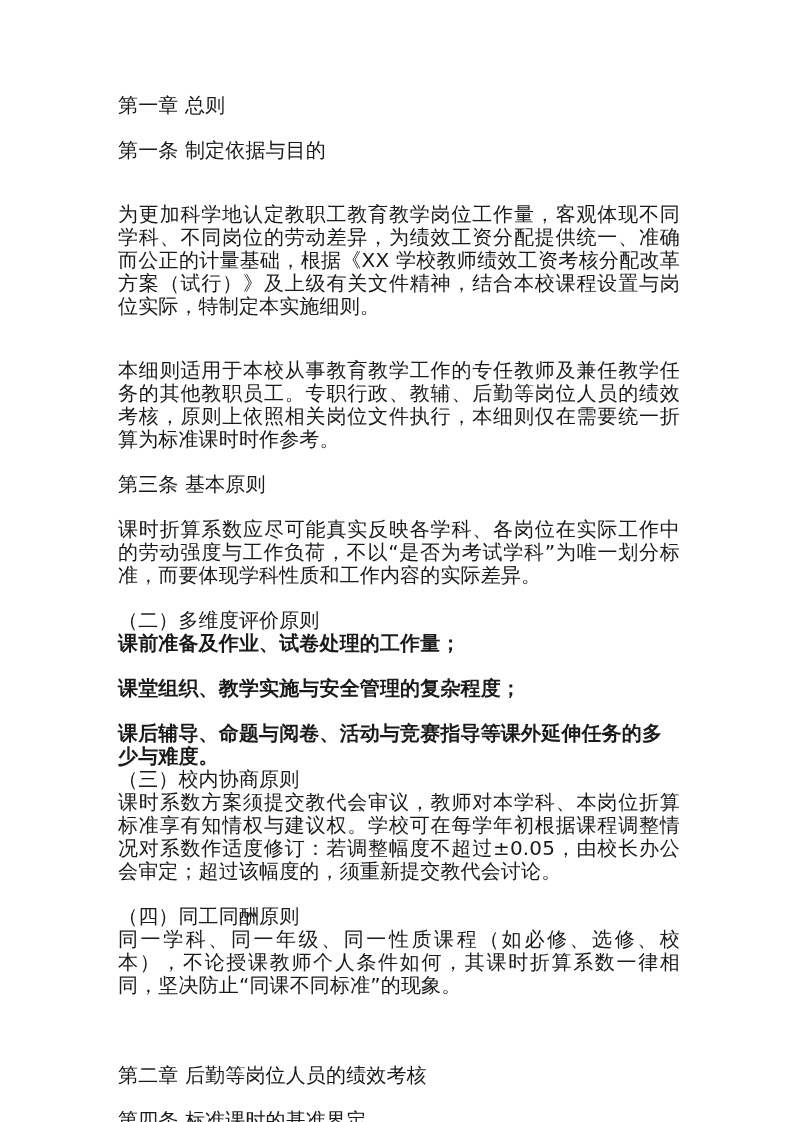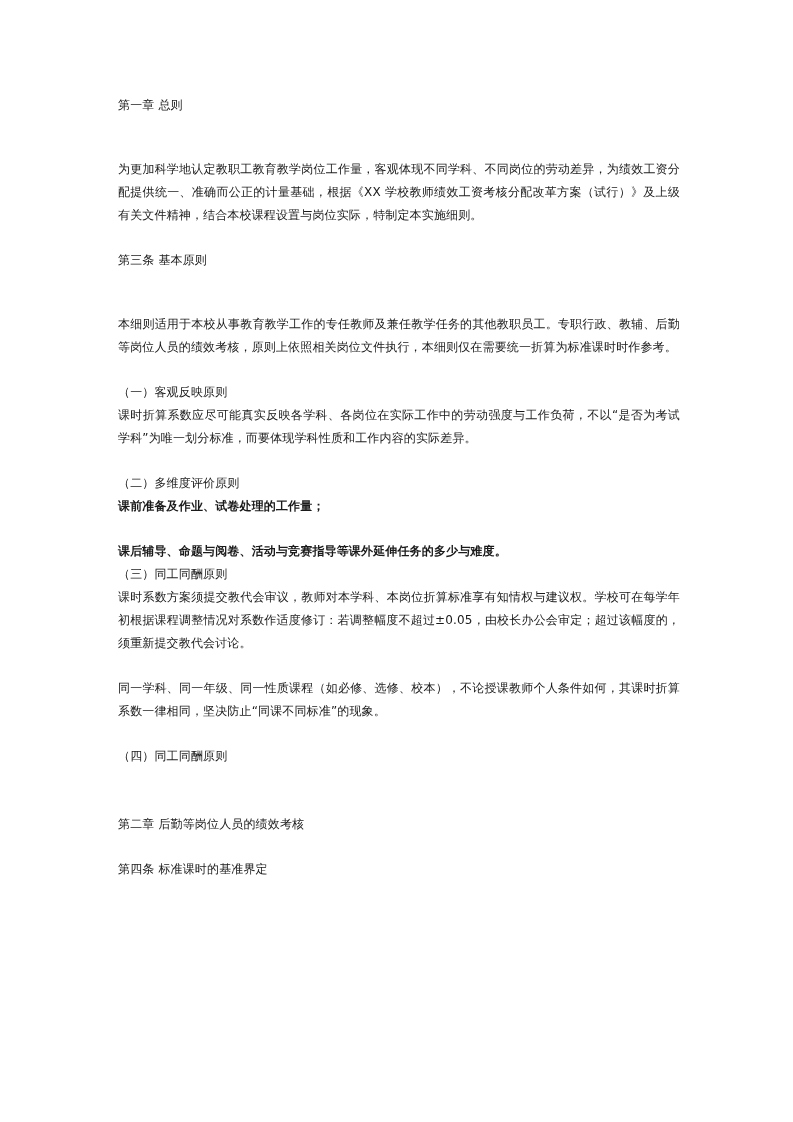--- a/index.html
+++ b/index.html
@@ -15,57 +15,58 @@
       font-family: "DejaVu Sans", "Liberation Sans", sans-serif;
       color: #1a1a1a;
     }
     .page {
       position: absolute;
       left: 118px;
       top: 94px;
       width: 562px;
     }
     .line-block {
-      font-size: 12px;
+      font-size: 20px;
       line-height: 23px;
       letter-spacing: 0.15px;
       margin: 0;
     }
     .heading { margin-bottom: 22px; }
     .para { margin-bottom: 22px; text-align: justify; margin-top: 41px; }
     .sub-title { margin: 0; }
     .sub-body { margin: 0 0 22px 0; text-align: justify; }
     .list-item { margin: 0 0 22px 0; font-weight: bold; }
     .list-item.tight { margin-bottom: 0; margin-top: 20px; }
     .chapter-gap { height: 45px; }
   </style>
 </head>
 <body>
 
 <div class="page">
 
   <p class="line-block heading">第一章  总则</p>
 
+  <p class="line-block heading">第一条  制定依据与目的</p>
   <p class="line-block para">为更加科学地认定教职工教育教学岗位工作量，客观体现不同学科、不同岗位的劳动差异，为绩效工资分配提供统一、准确而公正的计量基础，根据《XX 学校教师绩效工资考核分配改革方案（试行）》及上级有关文件精神，结合本校课程设置与岗位实际，特制定本实施细则。</p>
+
+  <p class="line-block para">本细则适用于本校从事教育教学工作的专任教师及兼任教学任务的其他教职员工。专职行政、教辅、后勤等岗位人员的绩效考核，原则上依照相关岗位文件执行，本细则仅在需要统一折算为标准课时时作参考。</p>
 
   <p class="line-block heading">第三条  基本原则</p>
 
-  <p class="line-block para">本细则适用于本校从事教育教学工作的专任教师及兼任教学任务的其他教职员工。专职行政、教辅、后勤等岗位人员的绩效考核，原则上依照相关岗位文件执行，本细则仅在需要统一折算为标准课时时作参考。</p>
-
-  <p class="line-block sub-title">（一）客观反映原则</p>
   <p class="line-block sub-body">课时折算系数应尽可能真实反映各学科、各岗位在实际工作中的劳动强度与工作负荷，不以“是否为考试学科”为唯一划分标准，而要体现学科性质和工作内容的实际差异。</p>
 
   <p class="line-block sub-title">（二）多维度评价原则</p>
   <p class="line-block list-item">课前准备及作业、试卷处理的工作量；</p>
+  <p class="line-block list-item">课堂组织、教学实施与安全管理的复杂程度；</p>
   <p class="line-block list-item tight">课后辅导、命题与阅卷、活动与竞赛指导等课外延伸任务的多少与难度。</p>
 
-  <p class="line-block sub-title">（三）同工同酬原则</p>
+  <p class="line-block sub-title">（三）校内协商原则</p>
   <p class="line-block sub-body">课时系数方案须提交教代会审议，教师对本学科、本岗位折算标准享有知情权与建议权。学校可在每学年初根据课程调整情况对系数作适度修订：若调整幅度不超过±0.05，由校长办公会审定；超过该幅度的，须重新提交教代会讨论。</p>
 
+  <p class="line-block sub-title">（四）同工同酬原则</p>
   <p class="line-block sub-body">同一学科、同一年级、同一性质课程（如必修、选修、校本），不论授课教师个人条件如何，其课时折算系数一律相同，坚决防止“同课不同标准”的现象。</p>
-  <p class="line-block sub-title">（四）同工同酬原则</p>
 
   <div class="chapter-gap"></div>
 
   <p class="line-block heading">第二章  后勤等岗位人员的绩效考核</p>
   <p class="line-block heading">第四条  标准课时的基准界定</p>
 
 </div>
 
 </body></html>

